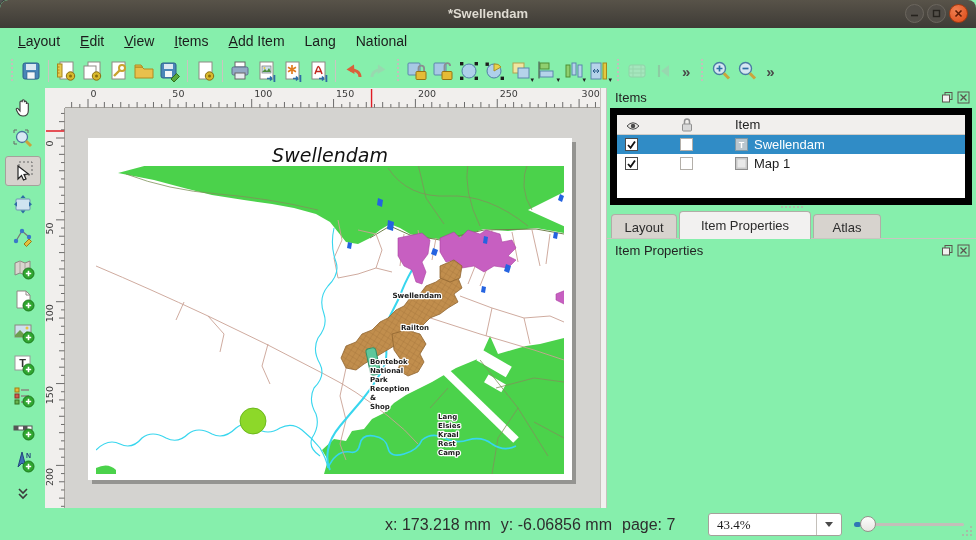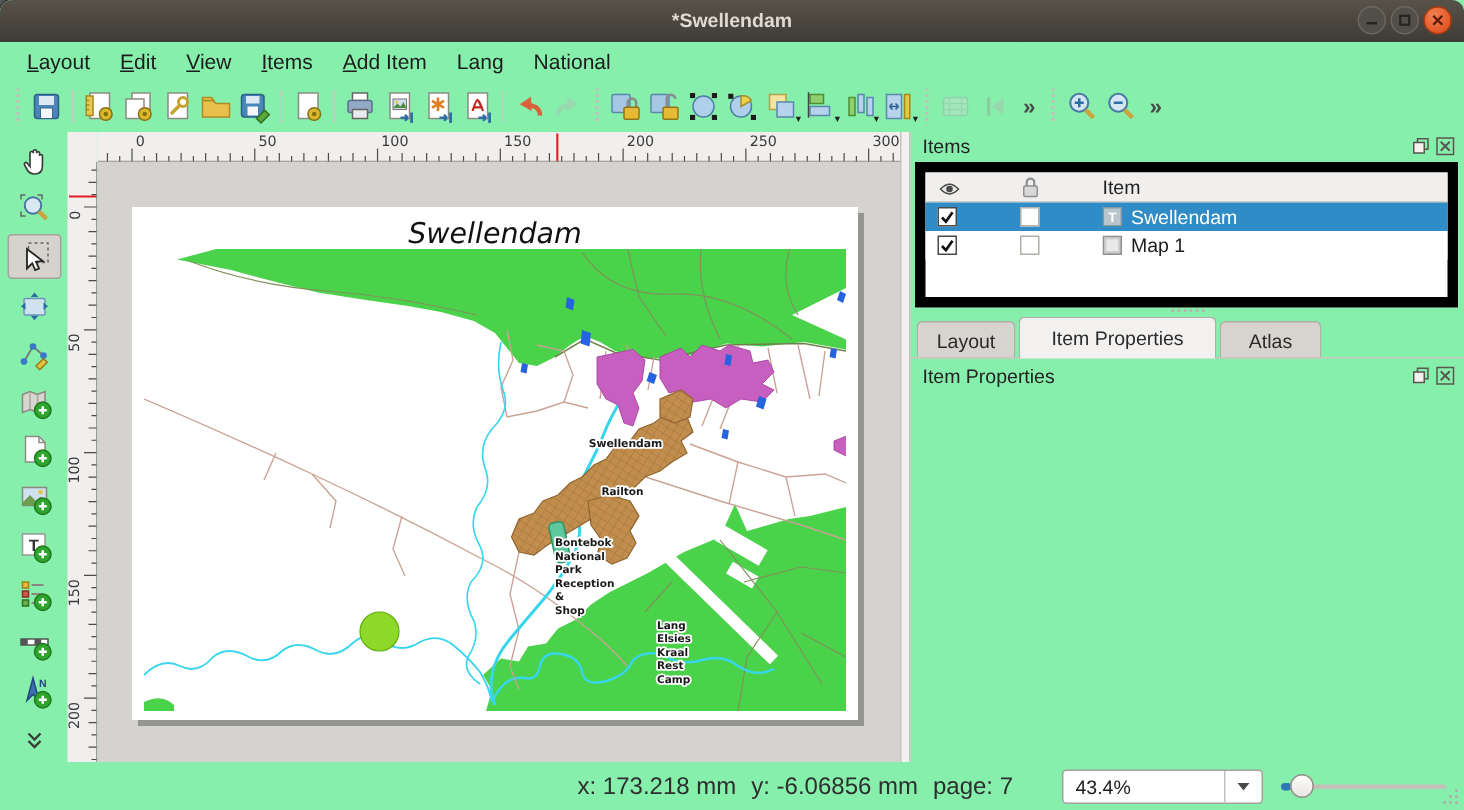--- a/index.html
+++ b/index.html
@@ -76,21 +76,21 @@
   .dock-splitter-dots i{width:2px;height:2px;background:#b4b0aa;border-radius:50%;}
   .tab{position:absolute;box-sizing:border-box;border:1px solid #b1ada7;border-bottom:none;
     border-radius:4px 4px 0 0;background:#d7d3ce;text-align:center;font-size:13px;color:#2b2b2b;}
   .tab.active{background:#f2f1f0;z-index:2;}
   .prop-sep{position:absolute;left:0;right:0;top:150px;height:1px;background:#c9c5c0;}
   
   .statusbar{position:absolute;left:0;top:508px;width:976px;height:32px;}
   .coords{position:absolute;left:385px;top:8px;font-size:16px;color:#2e2e2e;display:flex;gap:10px;white-space:nowrap;}
   .zoom-combo{position:absolute;left:708px;top:5px;width:134px;height:23px;background:#fff;
     border:1px solid #a5a19b;border-radius:3px;box-sizing:border-box;}
-  .zoom-value{position:absolute;left:8px;top:3px;font-size:13px;color:#1c1c1c;}
+  .zoom-value{position:absolute;left:8px;top:3px;font-size:13px;color:#1c1c1c;font-family:Liberation Serif, serif;}
   .combo-arrow{position:absolute;right:0;top:0;width:24px;height:100%;border-left:1px solid #c4c0ba;
     display:flex;align-items:center;justify-content:center;}
   .combo-arrow:after{content:"";width:0;height:0;border:4px solid transparent;border-top:5px solid #4a4a4a;margin-top:4px;}
   .zoom-slider{position:absolute;left:852px;top:5px;width:114px;height:23px;}
   .slider-track{position:absolute;left:2px;right:2px;top:10px;height:3px;background:#c3bfb9;border-radius:2px;}
   .slider-fill{position:absolute;left:2px;top:9px;width:7px;height:5px;background:#2f77b5;border-radius:3px;}
   .slider-handle{position:absolute;left:8px;top:3px;width:16px;height:16px;border-radius:50%;
     background:linear-gradient(#fdfdfc,#e8e6e2);border:1px solid #96928b;box-sizing:border-box;}
   .resize-grip{position:absolute;right:3px;bottom:3px;}
 </style>

